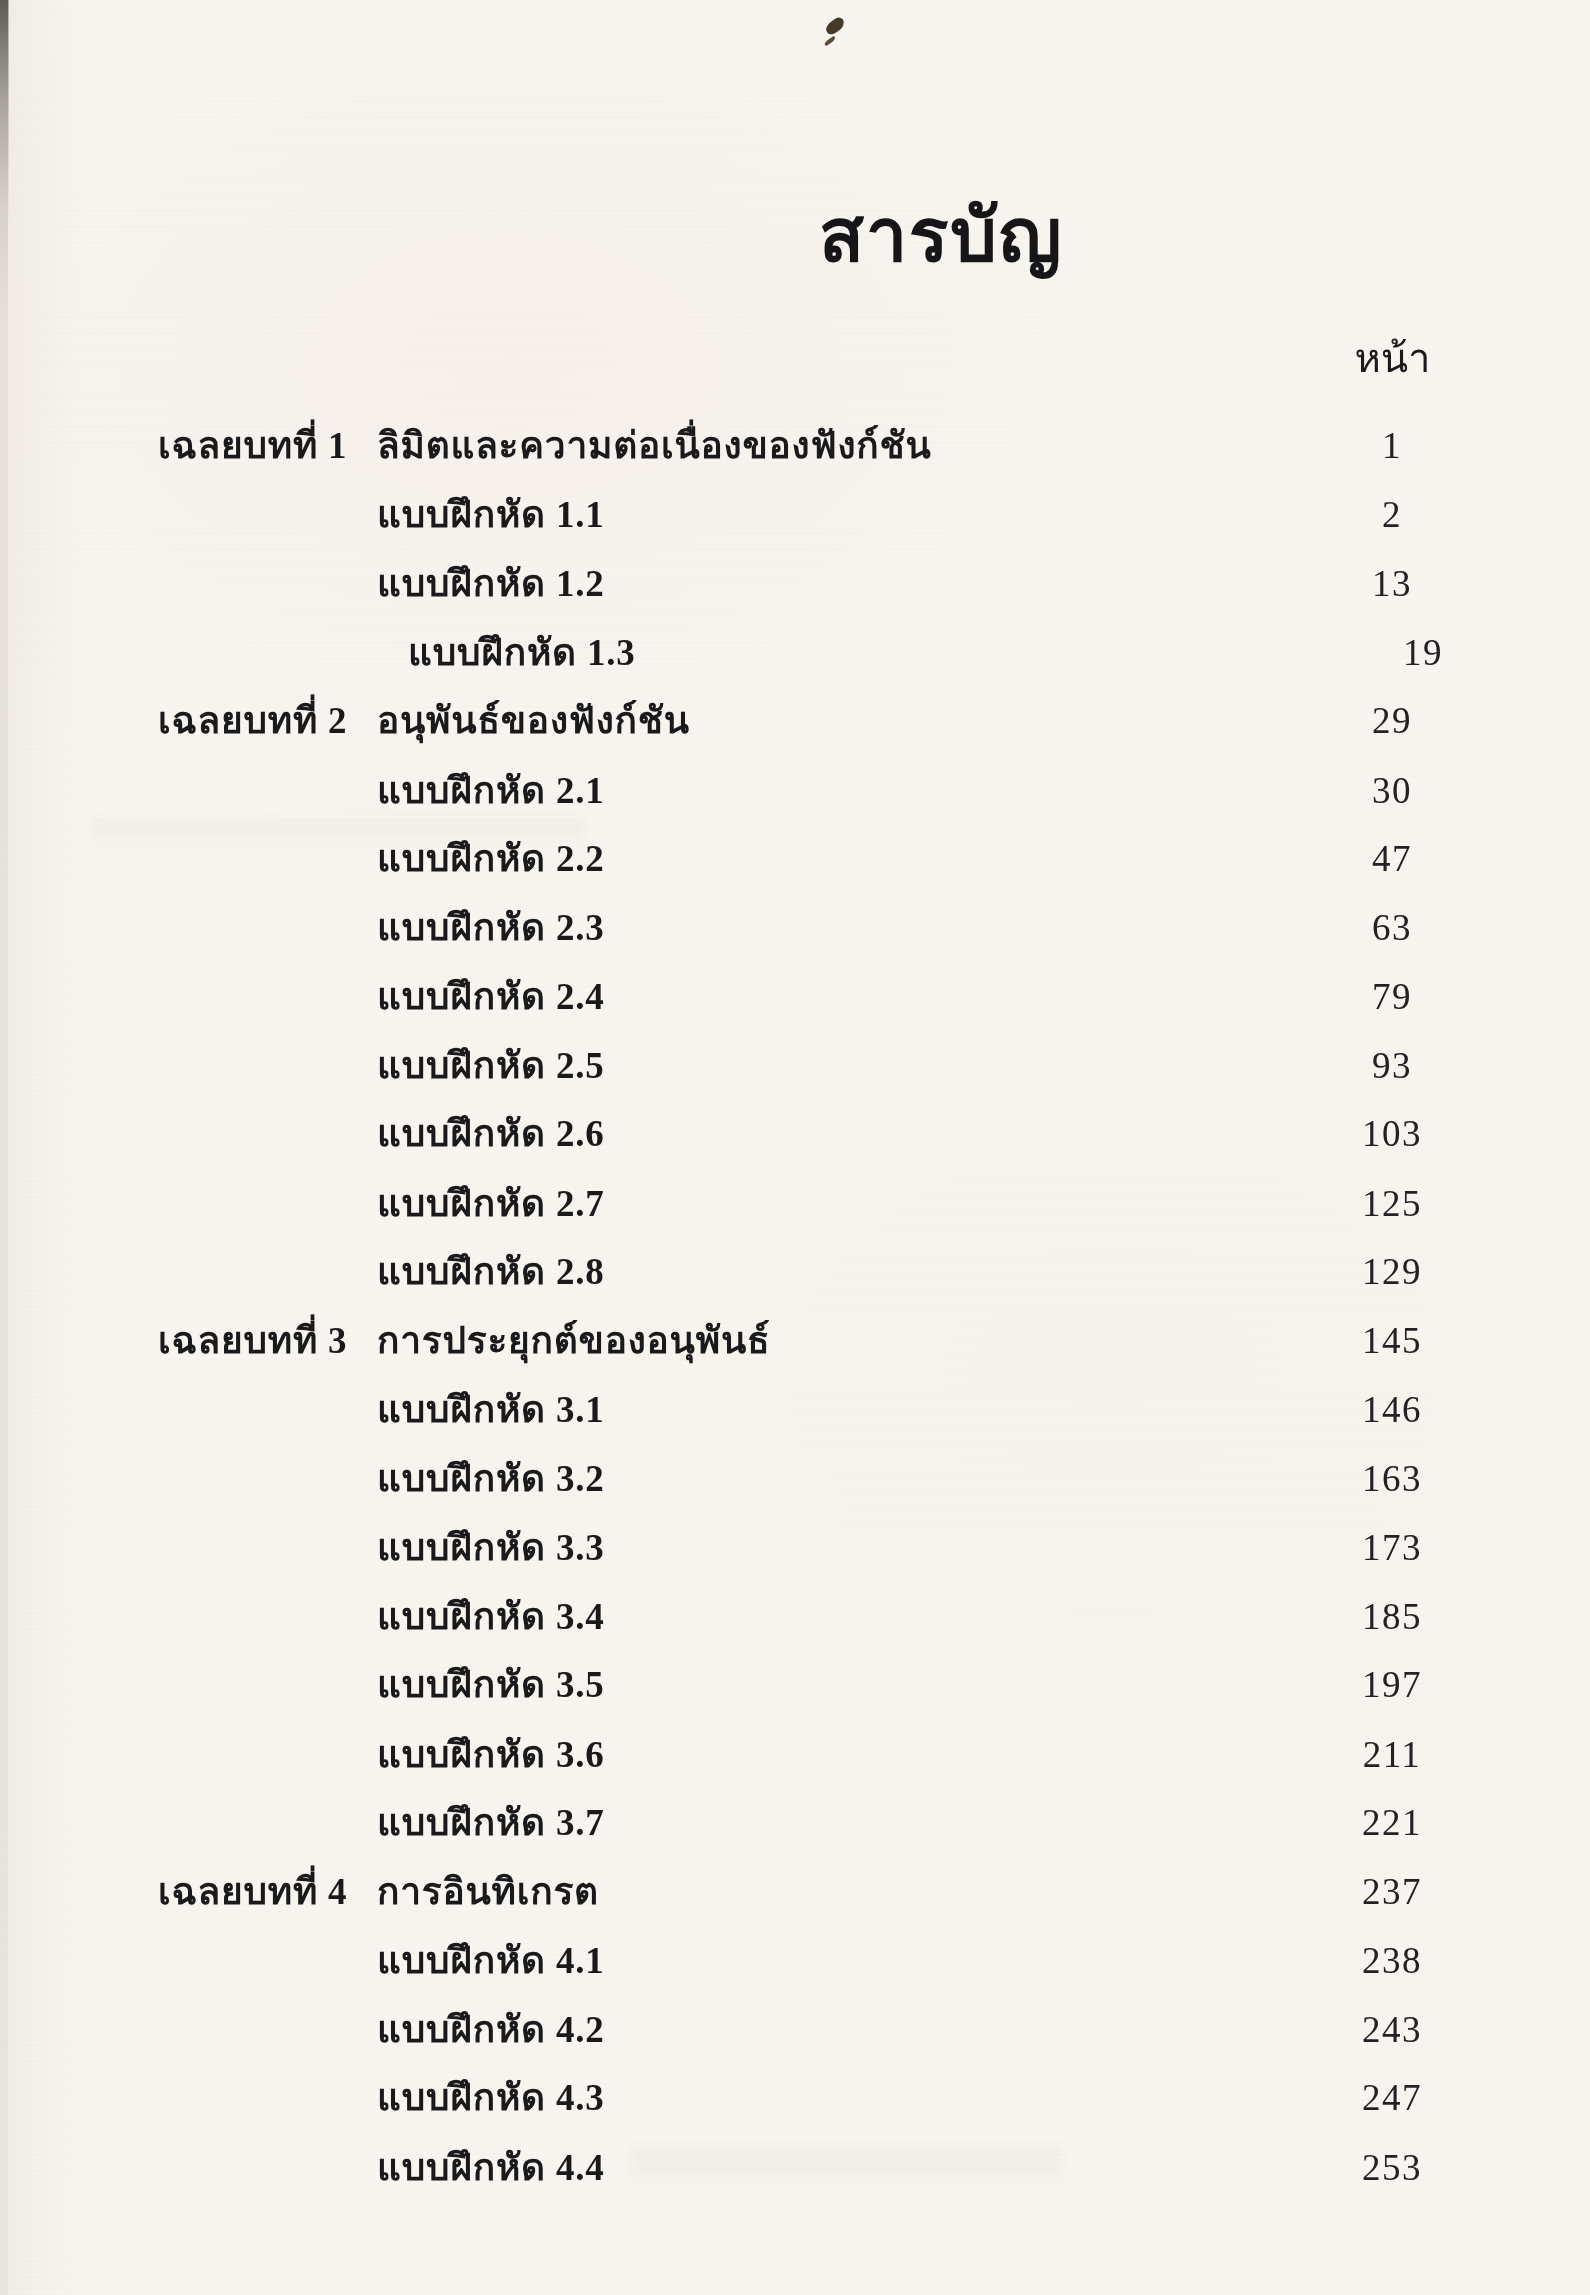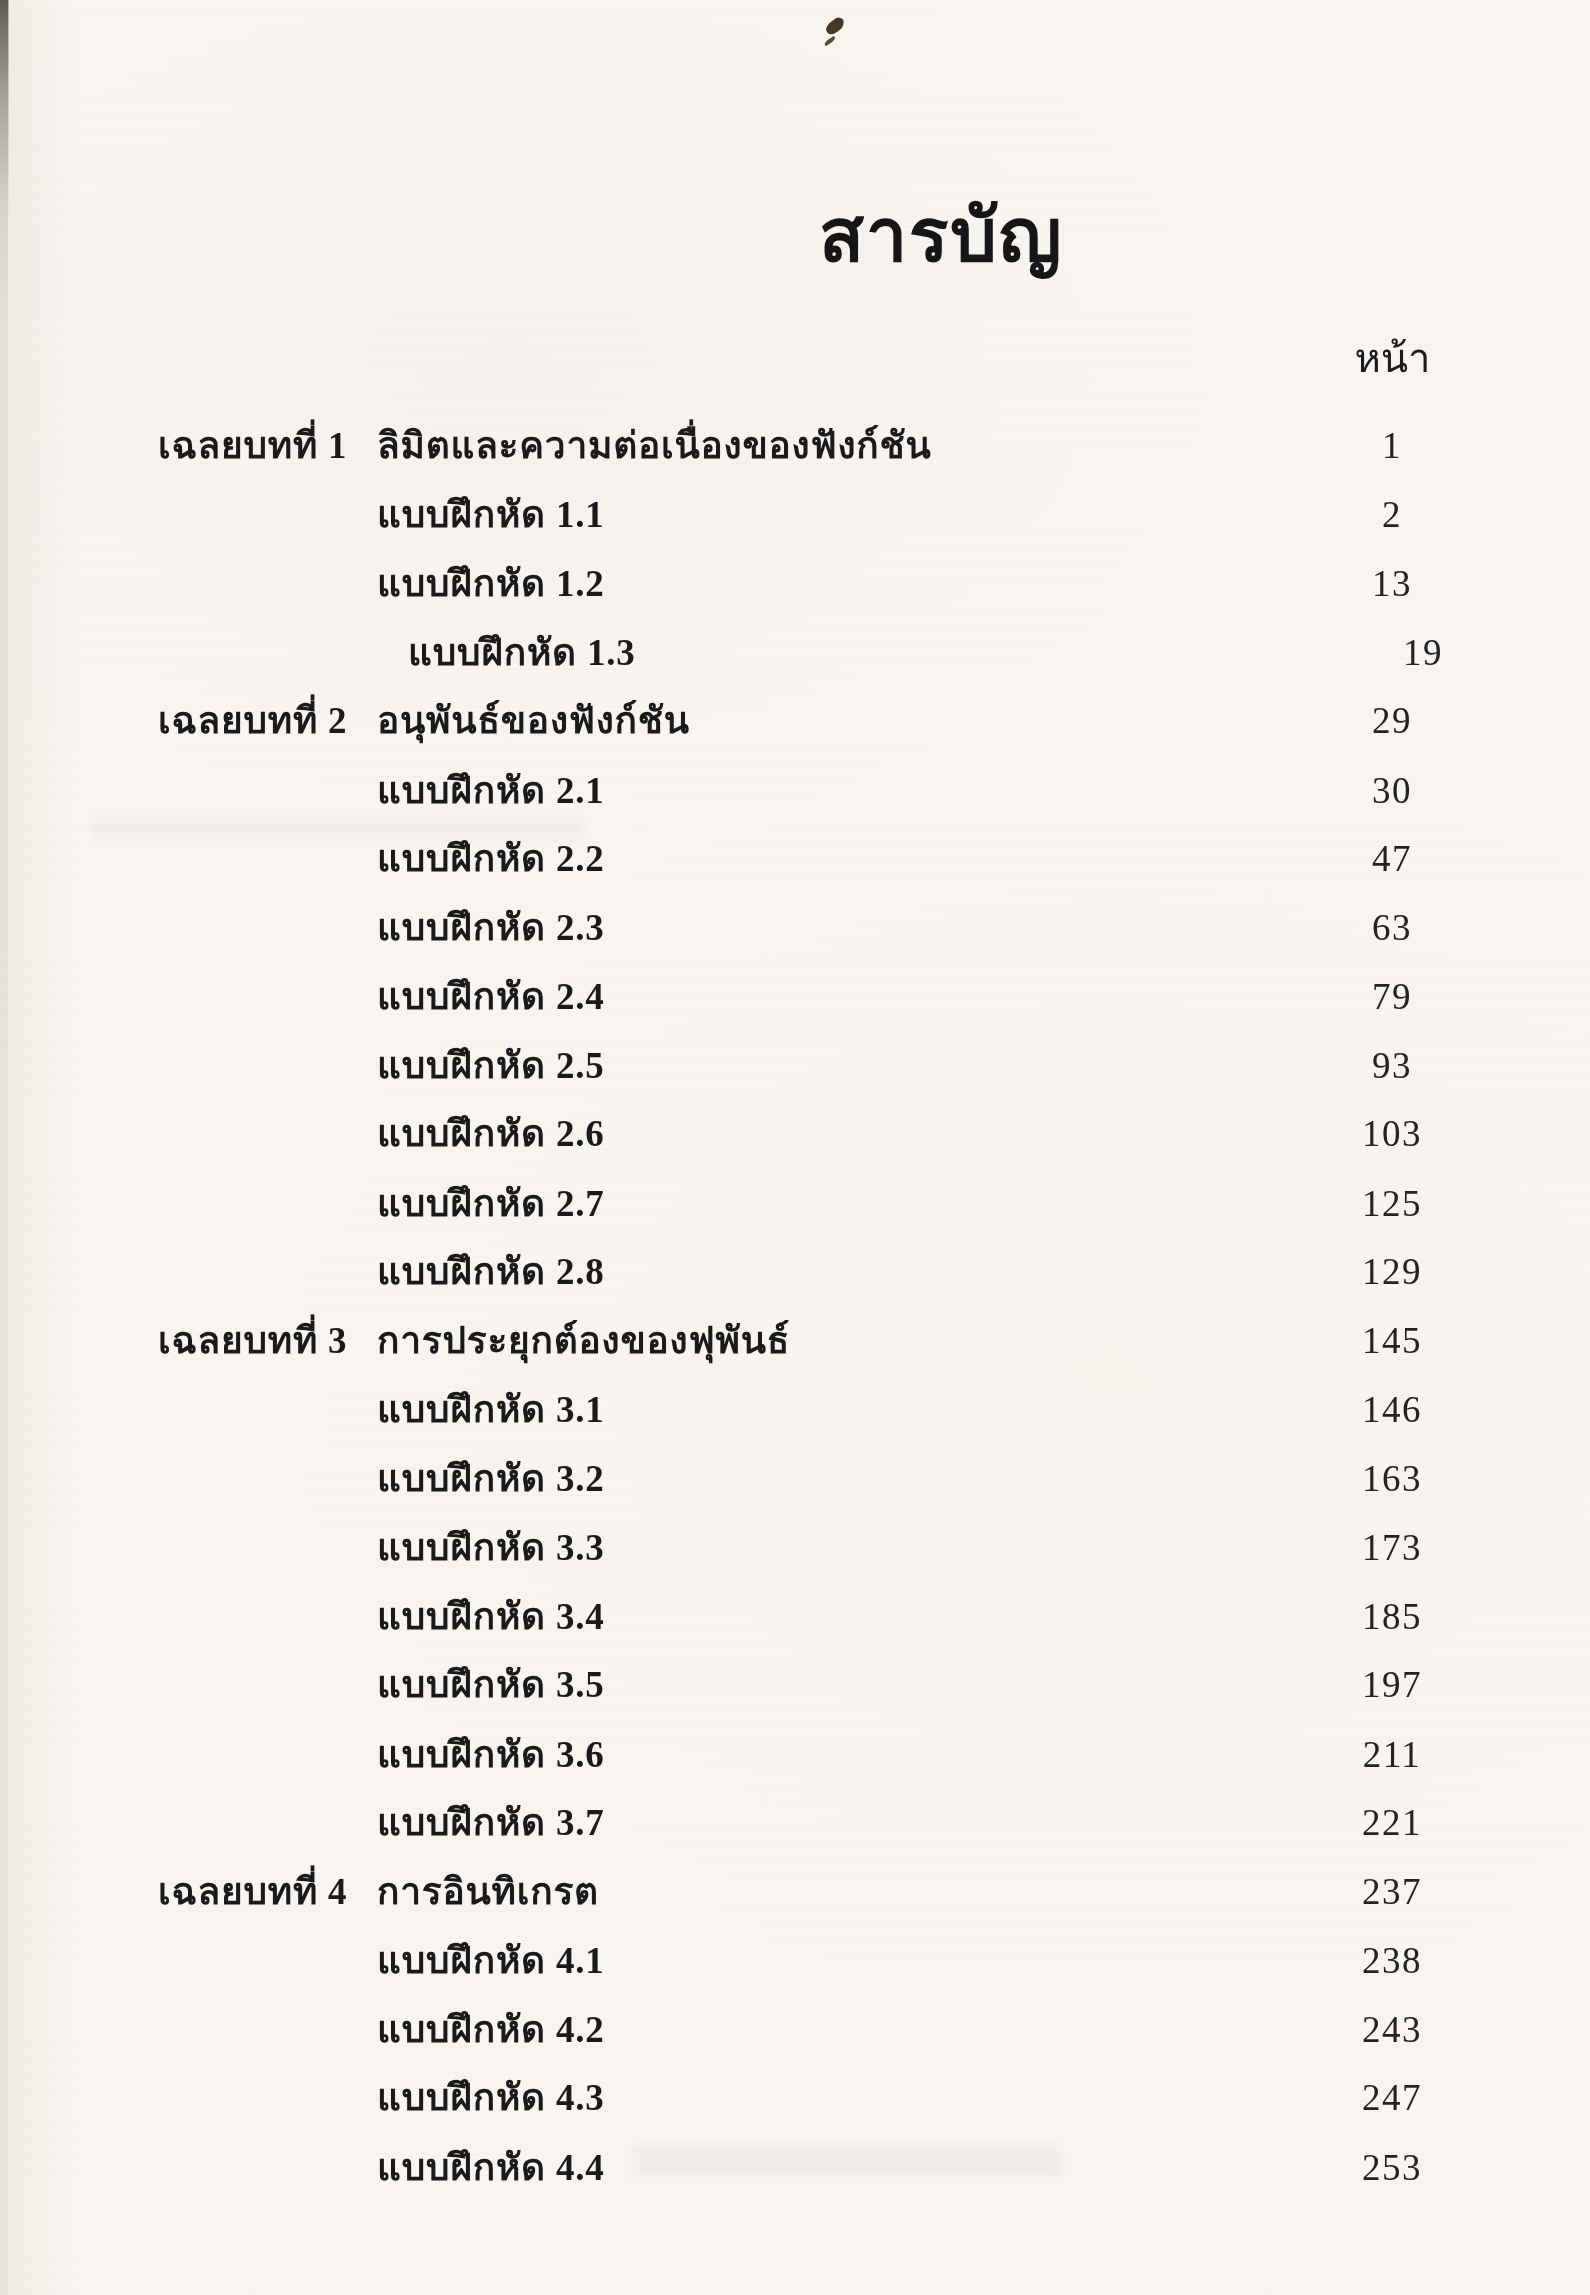--- a/index.html
+++ b/index.html
@@ -210,21 +210,21 @@
     <span class="entry-title">แบบฝึกหัด 2.7</span>
     <span class="page-num">125</span>
   </div>
       <div class="toc-row" style="top: 826px;">
     <span class="chapter-label"></span>
     <span class="entry-title">แบบฝึกหัด 2.8</span>
     <span class="page-num">129</span>
   </div>
       <div class="toc-row" style="top: 895px;">
     <span class="chapter-label">เฉลยบทที่ 3</span>
-    <span class="entry-title">การประยุกต์องของฟุพันธ์</span>
+    <span class="entry-title">การประยุกต์ของอนุพันธ์</span>
     <span class="page-num">145</span>
   </div>
       <div class="toc-row" style="top: 964px;">
     <span class="chapter-label"></span>
     <span class="entry-title">แบบฝึกหัด 3.1</span>
     <span class="page-num">146</span>
   </div>
       <div class="toc-row" style="top: 1033px;">
     <span class="chapter-label"></span>
     <span class="entry-title">แบบฝึกหัด 3.2</span>

